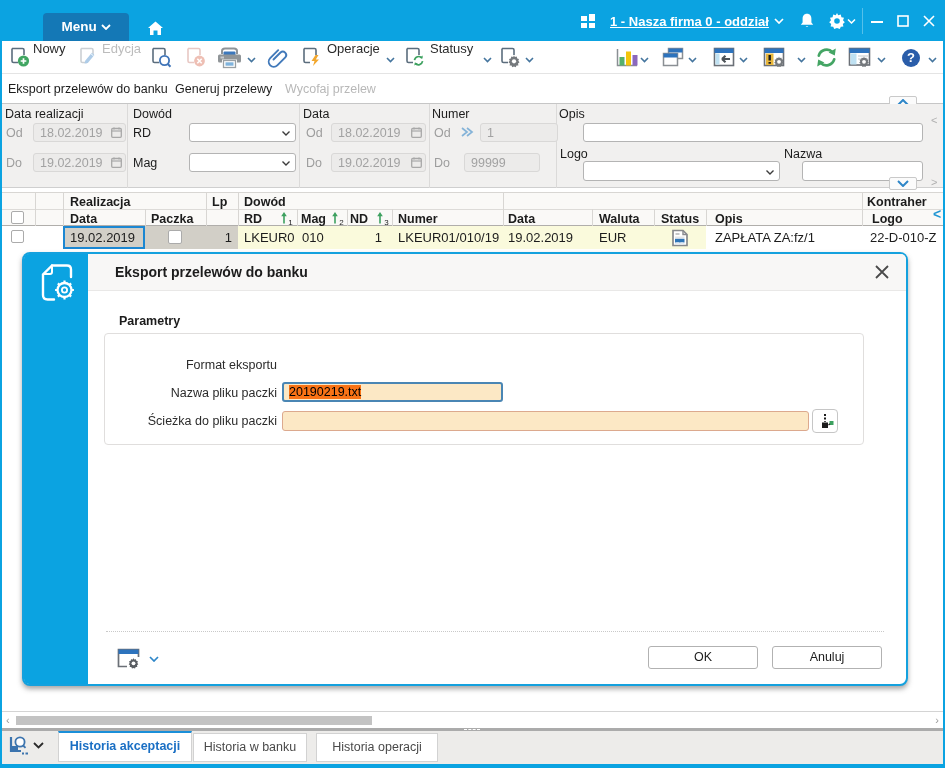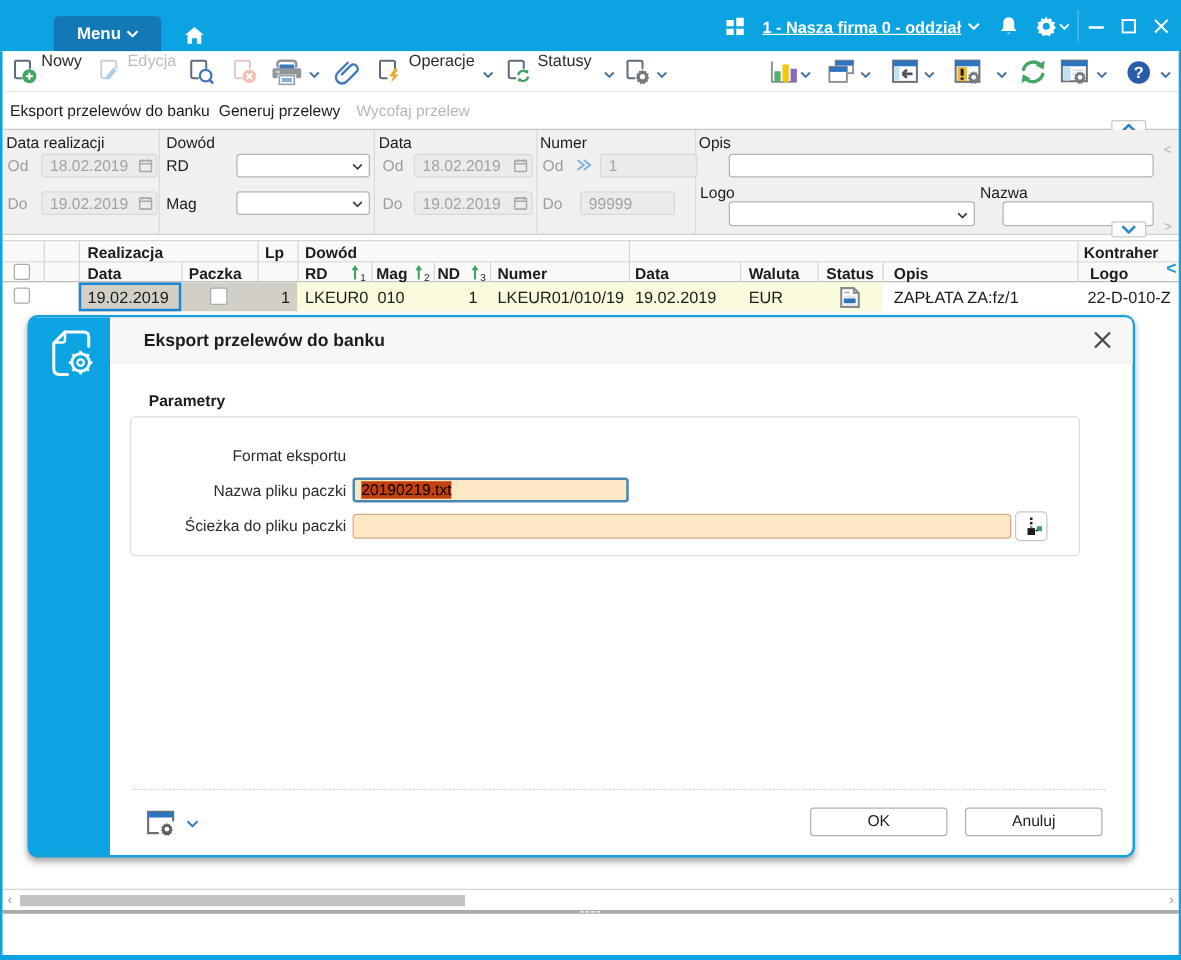--- a/index.html
+++ b/index.html
@@ -387,20 +387,35 @@
     <div class="rcell" style="left:868px">22-D-010-Z</div>
   </div>
   <div id="hscroll">
     <div class="abs" style="left:4px;top:4px;color:#9a9a9a;font-size:11px;line-height:9px">‹</div>
     <div class="abs" style="left:14px;top:4px;width:356px;height:9px;background:#c3c3c3"></div>
     <div class="abs" style="right:4px;top:4px;color:#9a9a9a;font-size:11px;line-height:9px">›</div>
   </div>
   <div id="splitter">
       <div class="abs" style="left:462px;top:1px;width:16px;height:1px;border-top:1px dashed #fff"></div>
     </div>
+  <div id="footer">
+    <svg class="abs" style="left:7px;top:5px" width="21" height="20" viewBox="0 0 21 20">
+        <path d="M2 1 V15 H12" stroke="#3c74ae" stroke-width="2.2" fill="none"></path>
+        <rect x="2" y="10" width="7" height="5" fill="#3c74ae"></rect>
+        <circle cx="11" cy="6" r="4.6" fill="#fff" stroke="#3c74ae" stroke-width="1.8"></circle>
+        <path d="M14.2 9.5 L16.5 11.8" stroke="#3c74ae" stroke-width="1.8"></path>
+        <path d="M13 17.5 H15 M16.5 17.5 H19" stroke="#3c74ae" stroke-width="1.8"></path>
+      </svg>
+    <svg class="abs" style="left:31px;top:11px" width="11" height="7" viewBox="0 0 11 7">
+        <path d="M1 1 L5.5 5.5 L10 1" stroke="#2b2b2b" stroke-width="1.8" fill="none"></path>
+      </svg>
+    <div class="ftab" style="left:56px;top:0;width:134px;height:31px;border-top:2px solid #1a8fd9;color:#1a6fc4;font-weight:bold;line-height:27px">Historia akceptacji</div>
+    <div class="ftab" style="left:191px;top:2px;width:114px;height:29px;color:#4a4a4a;line-height:26px">Historia w banku</div>
+    <div class="ftab" style="left:314px;top:2px;width:122px;height:29px;color:#4a4a4a;line-height:26px">Historia operacji</div>
+  </div>
   <div id="modal">
     <div id="msidebar">
       <svg class="abs" style="left:13px;top:8px" width="42" height="42" viewBox="0 0 42 42">
           <path d="M15 3.5 H30 Q34 3.5 34 7.5 V15" fill="none" stroke="#fff" stroke-width="2.4" stroke-linecap="round"></path>
           <path d="M15 3.5 L6 12.5 V33 Q6 37.5 10.5 37.5 H17" fill="none" stroke="#fff" stroke-width="2.4" stroke-linecap="round"></path>
           <path d="M15 4.5 V10 Q15 12 13 12 H7" fill="none" stroke="#fff" stroke-width="2"></path>
           <g stroke="#fff" fill="none">
             <circle cx="27.5" cy="28" r="7" stroke-width="2.3"></circle>
             <circle cx="27.5" cy="28" r="2.6" stroke-width="1.8"></circle>
             <g stroke-width="2.2">
@@ -412,21 +427,21 @@
     <div id="mhead">
       <div id="mtitle">Eksport przelewów do banku</div>
       <svg id="mclose" viewBox="0 0 18 18">
           <path d="M3 3 L15 15 M15 3 L3 15" stroke="#4a4a4a" stroke-width="1.8"></path>
         </svg>
     </div>
     <div class="abs" style="left:95px;top:60px;font-weight:bold;font-size:12.5px;color:#1c1c1c">Parametry</div>
     <div id="groupbox"></div>
     <div class="mlbl" style="left:93px;top:104px">Format eksportu</div>
     <div class="mlbl" style="left:93px;top:132px">Nazwa pliku paczki</div>
-    <div class="tanfield" style="left:258px;top:128px;width:221px;height:20px;border:2px solid #4a86b4;font-size:12.5px;padding:1px 0 0 5px"><span style="background:#c2410c">20190219.txt</span></div>
+    <div class="tanfield" style="left:258px;top:128px;width:221px;height:20px;border:2px solid #4a86b4;font-size:12.5px;padding:1px 0 0 5px"><span style="background:#f97316">20190219.txt</span></div>
     <div class="mlbl" style="left:93px;top:160px">Ścieżka do pliku paczki</div>
     <div class="tanfield" style="left:258px;top:157px;width:527px;height:20px;border-color:#dca98e"></div>
     <div class="abs" style="left:788px;top:155px;width:26px;height:24px;background:#fff;border:1px solid #c6c6c6;border-radius:4px">
       <svg class="abs" style="left:5px;top:3px" width="16" height="17" viewBox="0 0 16 17">
           <path d="M7 1 V9" stroke="#1c1c1c" stroke-width="2" stroke-dasharray="2 1.6"></path>
           <rect x="4" y="9.5" width="6" height="5.5" fill="#1c1c1c"></rect>
           <rect x="11.5" y="8" width="4" height="4" fill="#3da15f"></rect>
           <path d="M10.5 12 L12 10.8" stroke="#1c1c1c" stroke-width="1.2"></path>
         </svg>
     </div>

